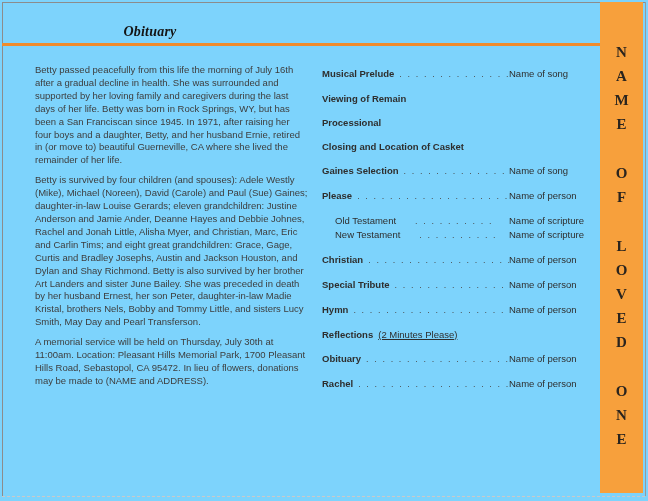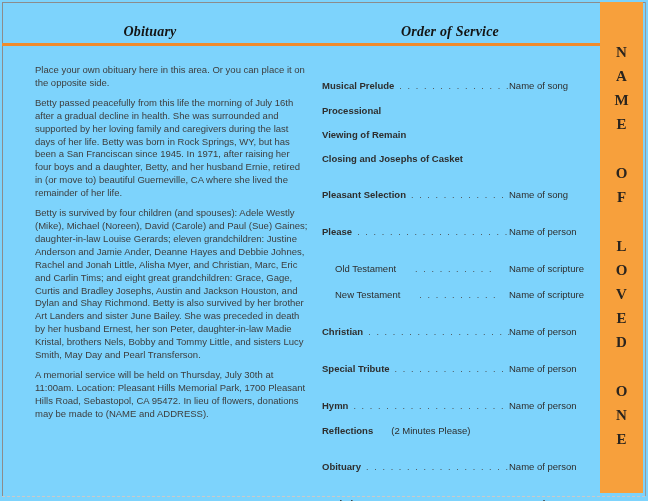--- a/index.html
+++ b/index.html
@@ -30,73 +30,71 @@
   }
   .left-col p{margin:0 0 7px 0;}
 
   
   .right-col{position:absolute;left:322px;top:67px;width:263px;font-size:9.5px;color:#2e2e2e;}
   .os-row{display:flex;align-items:baseline;line-height:13px;margin-bottom:11px;}
   .os-row.tight{margin-bottom:0;}
   .os-row.indent{padding-left:13px;gap:14px;}
   .os-label{font-weight:bold;white-space:nowrap;}
   .os-row.plain .os-label{font-weight:normal;}
-  .os-suffix{font-weight:normal;margin-left:18px;white-space:nowrap;}
+  .os-suffix{font-weight:normal;margin-left:5px;white-space:nowrap;text-decoration:underline;}
   .os-leader{
     flex:1;overflow:hidden;white-space:nowrap;color:#4a4a4a;
     letter-spacing:1.6px;padding:0 5px;font-size:9px;
   }
-  .os-value{width:76px;flex:none;font-weight:normal;white-space:nowrap;margin-top:12px;}
+  .os-value{width:76px;flex:none;font-weight:normal;white-space:nowrap;}
 
   
   .side-bar{
     position:absolute;left:600px;top:2px;width:43px;height:491px;background:#f7a03c;
     display:flex;flex-direction:column;align-items:center;box-sizing:border-box;padding-top:38px;
     font-family:"Liberation Serif",serif;font-weight:bold;font-size:15px;color:#2a241e;
   }
   .side-word{display:flex;flex-direction:column;align-items:center;margin-bottom:25px;}
   .side-letter{line-height:24px;}
 </style>
 </head>
 <body>
 
 <div class="canvas">
   <div class="border-top"></div>
   <div class="border-left"></div>
   <div class="border-right"></div>
   <div class="border-bottom"></div>
 
   <div class="hdr hdr-left">Obituary</div>
-  <div class="hdr hdr-right">Order of Service</div>
   <div class="orange-rule"></div>
 
   <div class="left-col" id="obituary-col">
-      <p>Place your own obituary here in this area. Or you can place it on the opposite side.</p>
       <p>Betty passed peacefully from this life the morning of July 16th after a gradual decline in health.  She was surrounded and supported by her loving family and caregivers during the last days of her life.  Betty was born in Rock Springs, WY, but has been a San Franciscan since 1945.  In 1971, after raising her four boys and a daughter, Betty, and her husband Ernie, retired in (or move to) beautiful Guerneville, CA where she lived the remainder of her life.</p>
       <p>Betty is survived by four children (and spouses): Adele Westly (Mike), Michael (Noreen), David (Carole) and Paul (Sue) Gaines;  daughter-in-law Louise Gerards;  eleven grandchildren: Justine Anderson and Jamie Ander, Deanne Hayes and Debbie Johnes, Rachel and Jonah Little, Alisha Myer, and Christian, Marc, Eric and Carlin Tims;  and eight great grandchildren: Grace, Gage, Curtis and Bradley Josephs, Austin and Jackson Houston, and Dylan and Shay Richmond.  Betty is also survived by her brother Art Landers and sister June Bailey.  She was preceded in death by her husband Ernest, her son Peter, daughter-in-law Madie Kristal, brothers Nels, Bobby and Tommy Little, and sisters Lucy Smith, May Day and Pearl Transferson.</p>
       <p>A memorial service will be held on Thursday, July 30th at 11:00am.  Location:  Pleasant Hills Memorial Park, 1700 Pleasant Hills Road, Sebastopol, CA 95472.  In lieu of flowers, donations may be made to (NAME and ADDRESS).</p>
     </div>
 
   <div class="right-col" id="order-col">
       <div class="os-row">
         <span class="os-label">Musical Prelude</span>
         <span class="os-leader">. . . . . . . . . . . . . . . . . . . . . . . . . . . . . . . . . . . . . . . . . . . . . . . . . . . . . . . . . . . .</span>
         <span class="os-value">Name of song</span>
       </div>
       <div class="os-row">
+        <span class="os-label">Viewing of Remain</span>
+      </div>
+      <div class="os-row">
         <span class="os-label">Processional</span>
       </div>
       <div class="os-row">
-        <span class="os-label">Viewing of Remain</span>
+        <span class="os-label">Closing and Location of Casket</span>
       </div>
       <div class="os-row">
-        <span class="os-label">Closing and Josephs of Casket</span>
-      </div>
-      <div class="os-row">
-        <span class="os-label">Pleasant Selection</span>
+        <span class="os-label">Gaines Selection</span>
         <span class="os-leader">. . . . . . . . . . . . . . . . . . . . . . . . . . . . . . . . . . . . . . . . . . . . . . . . . . . . . . . . . . . .</span>
         <span class="os-value">Name of song</span>
       </div>
       <div class="os-row">
         <span class="os-label">Please</span>
         <span class="os-leader">. . . . . . . . . . . . . . . . . . . . . . . . . . . . . . . . . . . . . . . . . . . . . . . . . . . . . . . . . . . .</span>
         <span class="os-value">Name of person</span>
       </div>
       <div class="os-row indent plain tight">
         <span class="os-label">Old Testament</span>

